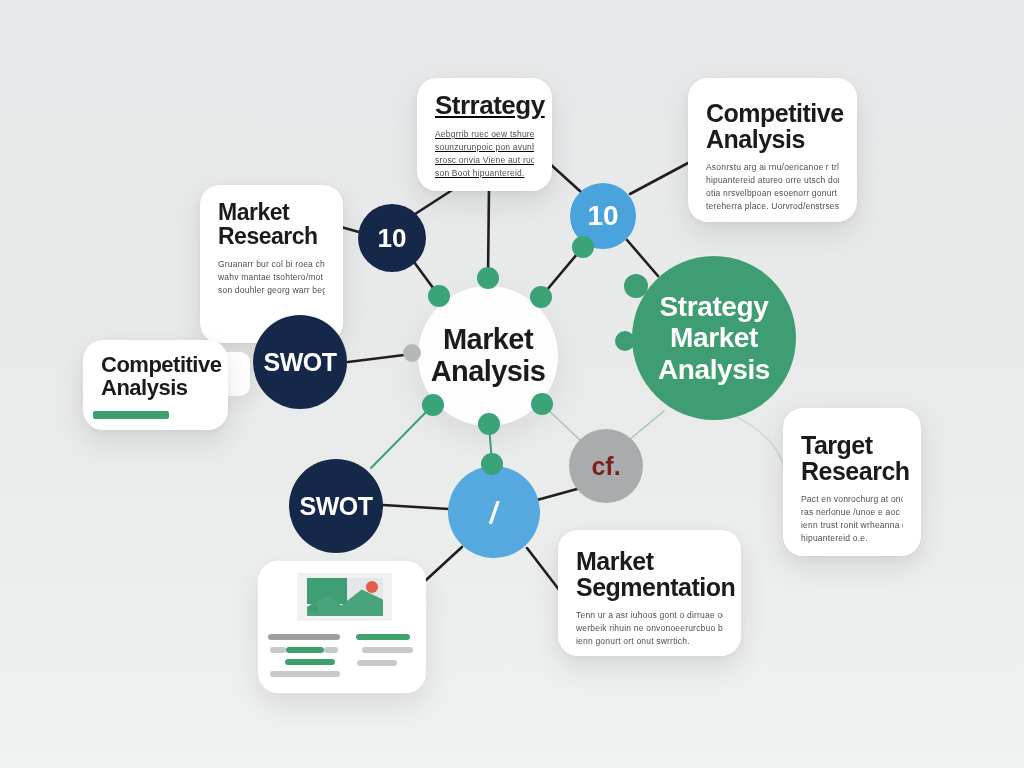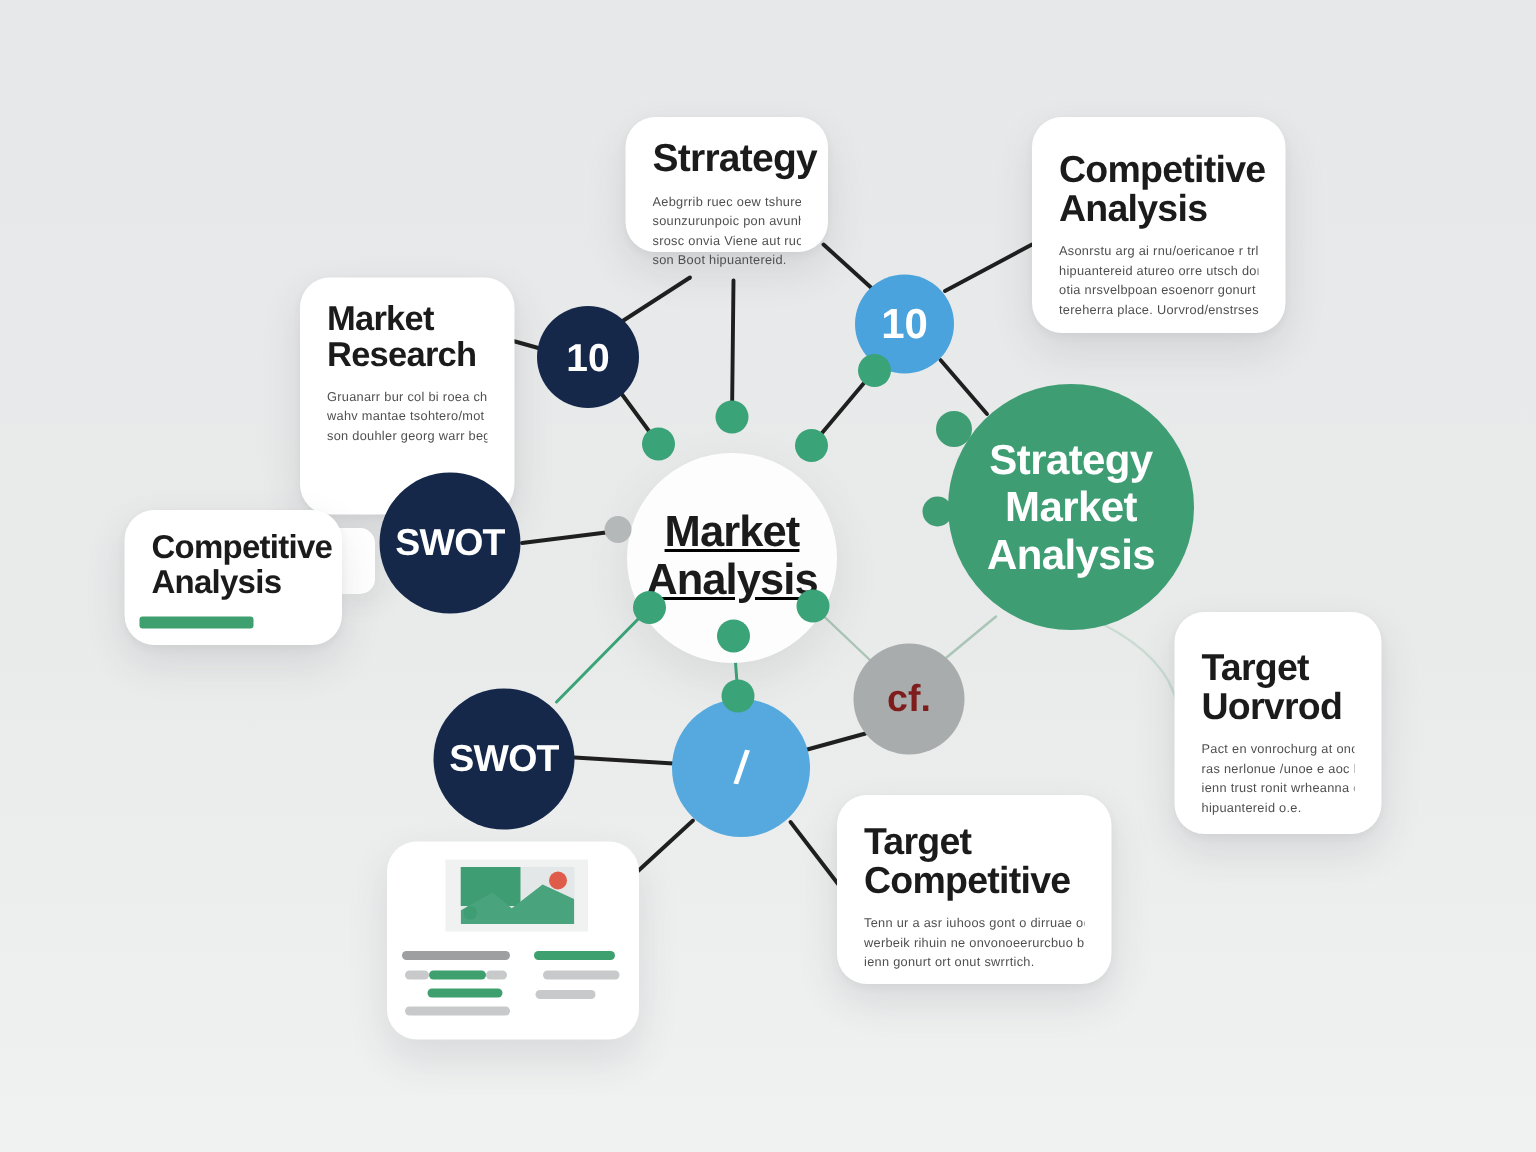--- a/index.html
+++ b/index.html
@@ -25,22 +25,22 @@
     font-weight:700; color:#1b1b1b; letter-spacing:-.5px; line-height:1.04;
   }
   .card .body { margin-top:9px; }
   .card .body div {
     font-size:8.5px; line-height:13px; color:#4e4e4e; letter-spacing:.2px;
     white-space:nowrap; overflow:hidden;
   }
 
   
   .circle { position:absolute; border-radius:50%; display:flex; align-items:center; justify-content:center; text-align:center; }
-  .c-center { left:418px; top:302px; width:140px; height:140px; background:#fdfdfd;
-              box-shadow:0 10px 30px rgba(70,75,80,.10);text-decoration:underline; }
+  .c-center { left:418px; top:286px; width:140px; height:140px; background:#fdfdfd;
+              box-shadow:0 10px 30px rgba(70,75,80,.10); }
   .c-center .lbl { font-weight:700; font-size:29px; line-height:1.1; color:#1b1b1b; letter-spacing:-.6px; width:116px; }
   .c-green { left:632px; top:256px; width:164px; height:164px; background:#3f9d74; }
   .c-green .lbl { font-weight:700; font-size:28px; line-height:1.12; color:#fff; letter-spacing:-.4px; width:120px;text-align:center; }
   .c-navy10 { left:358px; top:204px; width:68px; height:68px; background:#15284a; }
   .c-blue10 { left:570px; top:183px; width:66px; height:66px; background:#4aa3dc; }
   .c-navy10 .lbl, .c-blue10 .lbl { font-weight:700; font-size:26px; color:#fff; }
   .c-swot { width:94px; height:94px; background:#15284a; }
   .c-swot-u { left:253px; top:315px; }
   .c-swot-l { left:289px; top:459px; }
   .c-swot .lbl { font-weight:700; font-size:25px; color:#fff; letter-spacing:-.5px; }
@@ -112,21 +112,21 @@
 
   <div class="card" style="left:200px; top:145px; width:143px; height:158px;margin-top:40px;">
     <div class="title" style="font-size:23px; width:110px;">Market Research</div>
     <div class="body">
       <div>Gruanarr bur col bi roea cherr tn ct</div>
       <div>wahv mantae tsohtero/mot ee</div>
       <div>son douhler georg warr begwnote.</div>
     </div>
   </div>
 
-  <div class="card" style="left:417px; top:78px; width:135px; height:90px; padding-top:14px;">
+  <div class="card" style="left:417px; top:78px; width:135px; height:113px; padding-top:14px;text-decoration:underline;">
     <div class="title" style="font-size:26px;">Strrategy</div>
     <div class="body">
       <div>Aebgrrib ruec oew tshureicmat ris</div>
       <div>sounzurunpoic pon avunheosuemo</div>
       <div>srosc onvia Viene aut ruo nsrore</div>
       <div>son Boot hipuantereid.</div>
     </div>
   </div>
 
   <div class="card" style="left:688px; top:78px; width:169px; height:144px; padding-top:22px;">
@@ -139,31 +139,31 @@
     </div>
   </div>
 
   <div class="bubble-tab"></div>
   <div class="card" style="left:83px; top:340px; width:145px; height:90px; padding-top:14px;">
     <div class="title" style="font-size:22px; width:120px;">Competitive Analysis</div>
   </div>
   <div class="green-bar"></div>
 
   <div class="card" style="left:783px; top:408px; width:138px; height:148px; padding-top:24px;">
-    <div class="title" style="font-size:25px; width:110px;">Target Uorvrod</div>
+    <div class="title" style="font-size:25px; width:110px;">Target Research</div>
     <div class="body">
       <div>Pact en vonrochurg at onoaurned ork</div>
       <div>ras nerlonue /unoe e aoc knaeva ore</div>
       <div>ienn trust ronit wrheanna orrcsoe</div>
       <div>hipuantereid o.e.</div>
     </div>
   </div>
 
   <div class="card" style="left:558px; top:530px; width:183px; height:126px; padding-top:18px;">
-    <div class="title" style="font-size:25px; width:165px;">Target Competitive</div>
+    <div class="title" style="font-size:25px; width:165px;">Market Segmentation</div>
     <div class="body">
       <div>Tenn ur a asr iuhoos gont o dirruae oc srt arn a</div>
       <div>werbeik rihuin ne onvonoeerurcbuo brporertr</div>
       <div>ienn gonurt ort onut swrrtich.</div>
     </div>
   </div>
 
   <div class="thumb-card">
     <div class="thumb-frame">
       <div class="thumb-img">

